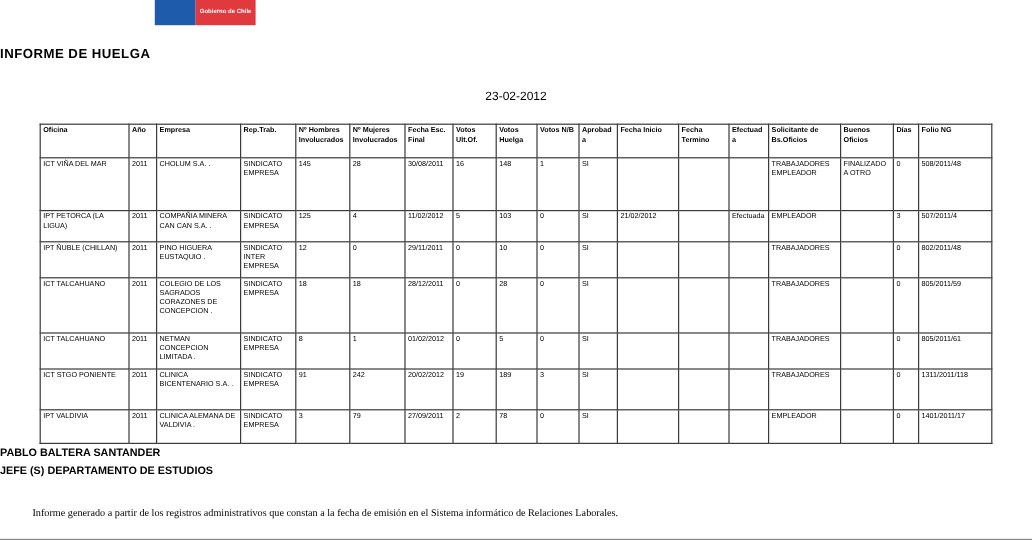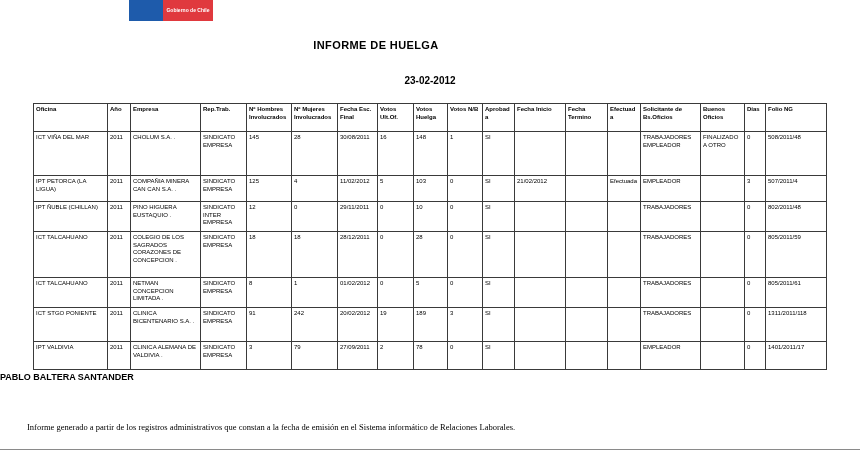--- a/index.html
+++ b/index.html
@@ -17,26 +17,26 @@
   }
   .logo-blue { width: 34px; height: 21px; }
   .logo-red {
     width: 50px; height: 21px;
     display: flex; align-items: center; justify-content: center;
     color: #fff; font-size: 5px; font-weight: bold;
     text-align: center; line-height: 1;
   }
   .report-title {
     position: absolute; top: 39px; left: 0; width: 752px;
-    text-align: center; font-weight: bold; font-size: 11px;
+    font-weight: bold; font-size: 11px;
     letter-spacing: 0.4px;
   }
   .report-date {
     position: absolute; top: 75px; left: 0; width: 860px;
-    text-align: center; font-weight: bold; font-size: 10px;
+    text-align: center; font-weight: normal; font-size: 10px;
   }
   table.strike-table {
     position: absolute; left: 33px; top: 103px;
     width: 793px;
     border-collapse: collapse;
     table-layout: fixed;
   }
   table.strike-table th, table.strike-table td {
     border: 1px solid #3a3a3a;
     font-size: 6px;
@@ -266,16 +266,17 @@
         <td>EMPLEADOR</td>
         <td></td>
         <td>0</td>
         <td>1401/2011/17</td>
       </tr>
     </tbody>
 </table>
 
 <div class="signature">
   <div>PABLO BALTERA SANTANDER</div>
+  <div>JEFE (S) DEPARTAMENTO DE ESTUDIOS</div>
 </div>
 
 <div class="footnote">Informe generado a partir de los registros administrativos que constan a la fecha de emisión en el Sistema informático de Relaciones Laborales.</div>
 <div class="bottom-rule"></div>
 
 </body></html>

